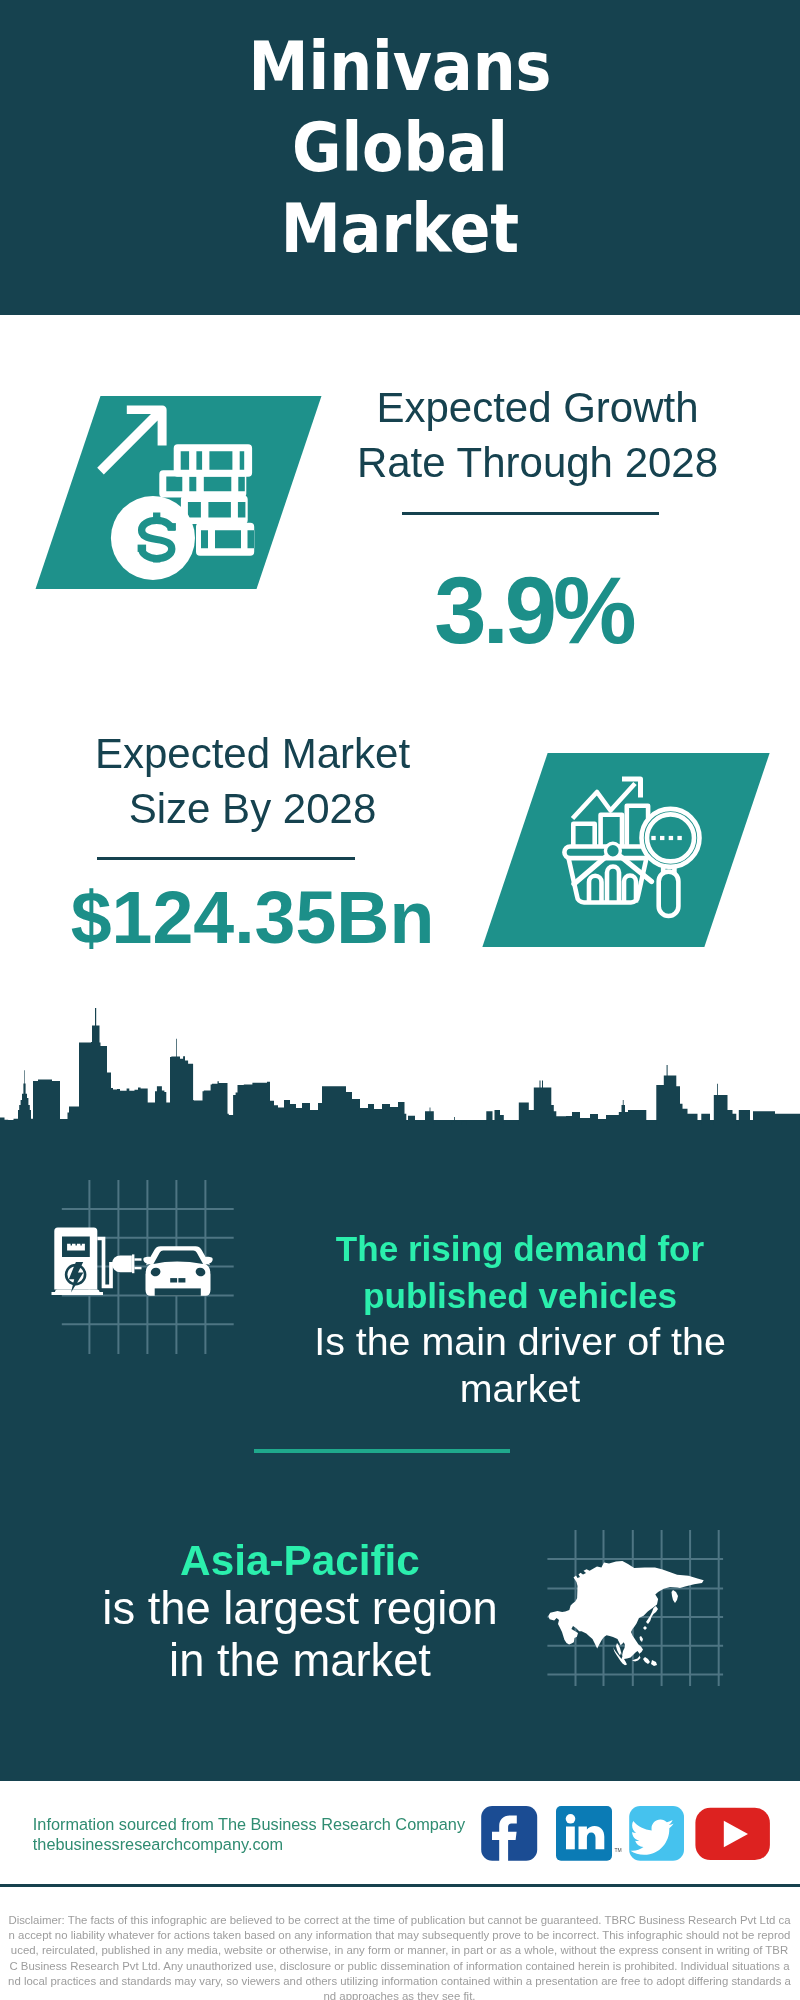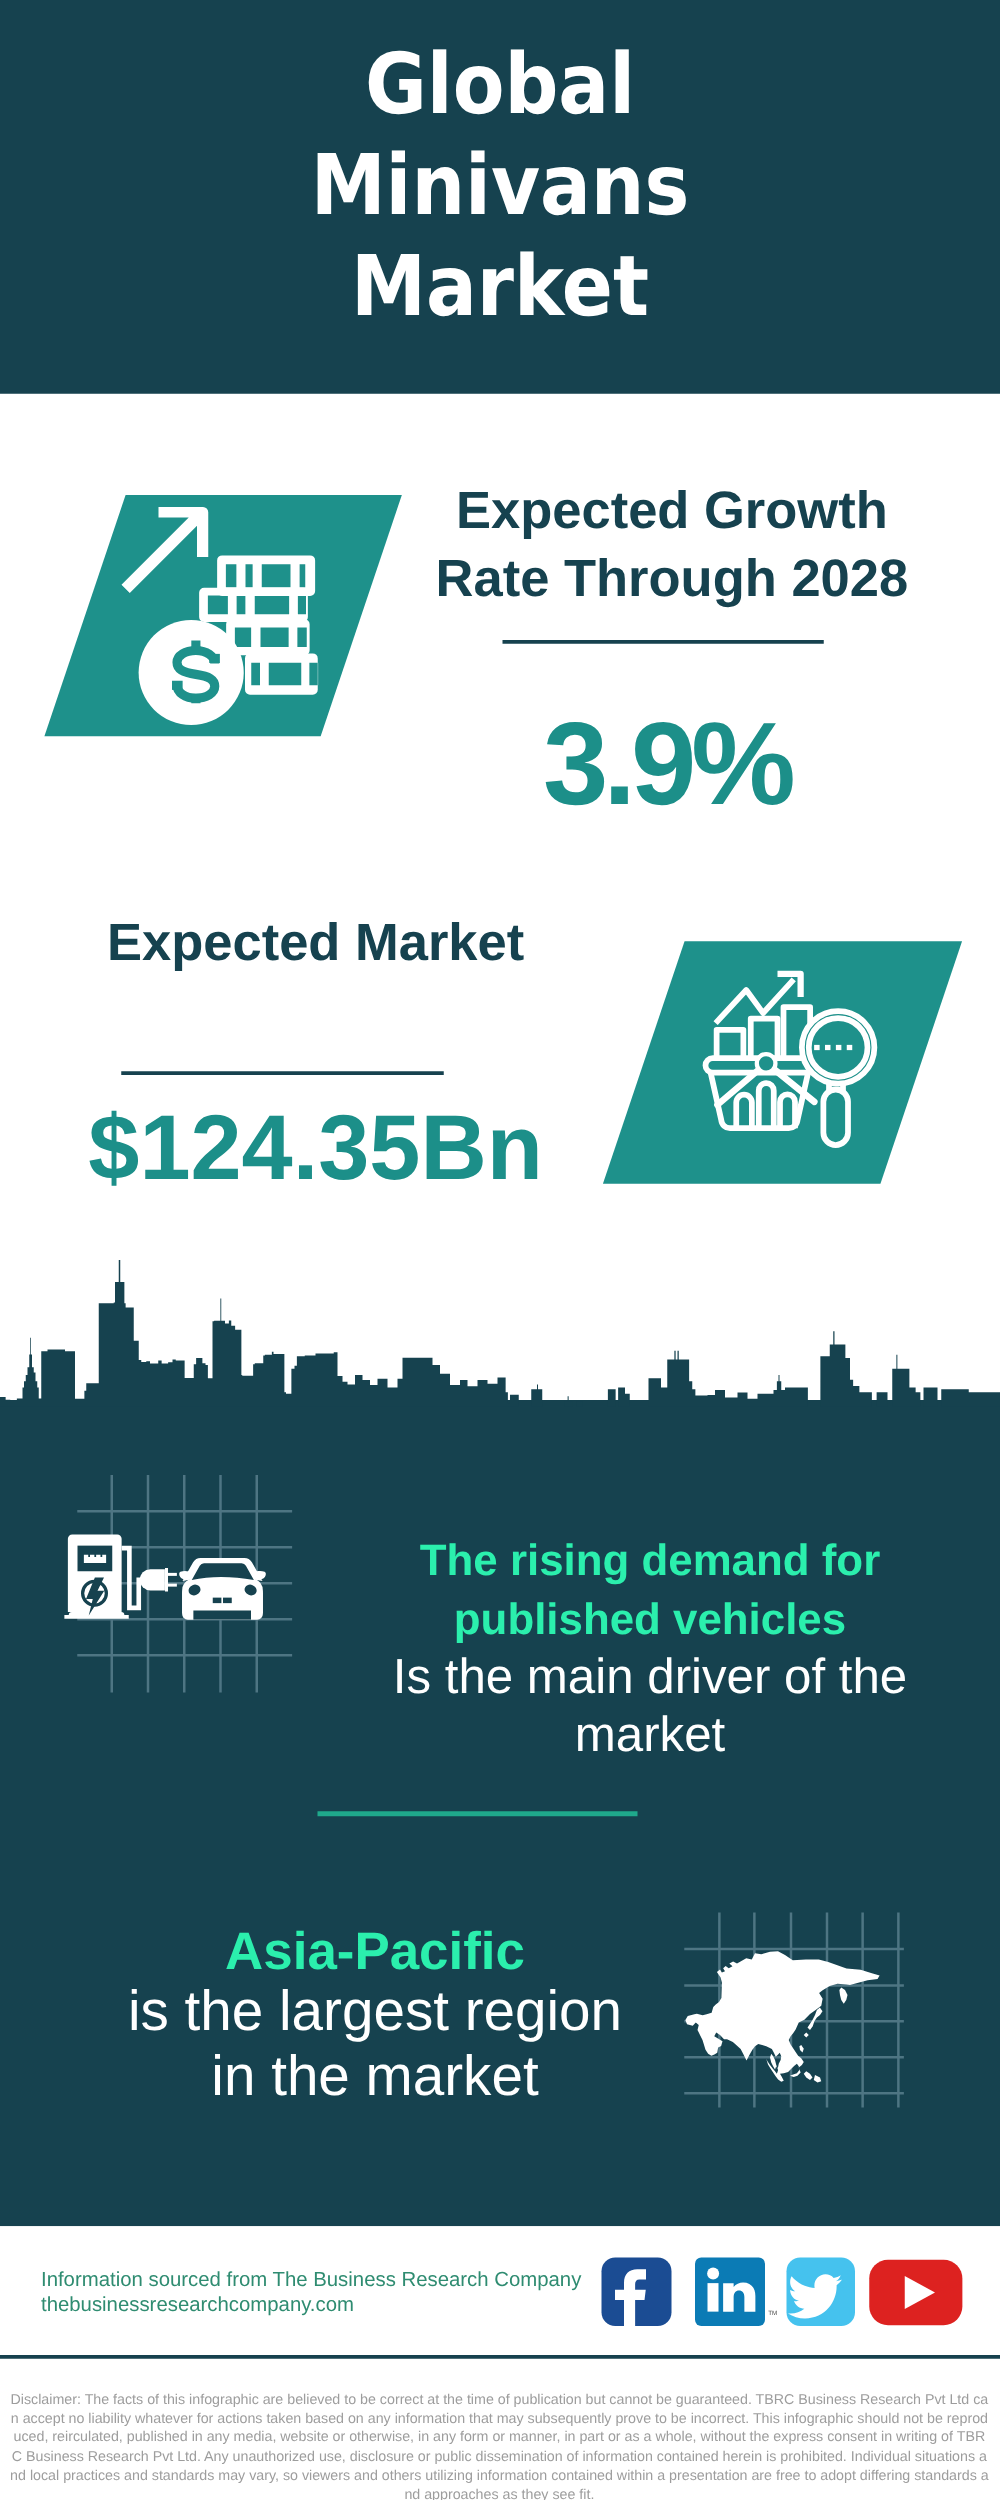--- a/index.html
+++ b/index.html
@@ -30,21 +30,21 @@
   .para-1 { left:68px; top:396px; width:221px; height:193px; }
   .para-2 { left:515px; top:753px; width:222px; height:194px; }
 
   .icon-box { position:absolute; }
   .icon-1 { left:95px; top:400px; width:180px; height:185px; }
   .icon-2 { left:555px; top:770px; width:160px; height:160px; }
 
   
   .stat-title {
     position:absolute; text-align:center; color:#16424F;
-    font-size:42px; font-weight:bold; line-height:55px;
+    font-size:42px; font-weight:normal; line-height:55px;
   }
   .stat-rule { position:absolute; height:3px; background:#16424F; }
   .stat-value {
     position:absolute; text-align:center; color:#1C8F89;
     font-size:94px; font-weight:bold; line-height:94px;
   }
 
   .s1-title { left:330px; top:380px; width:415px; }
   .s1-rule  { left:402px; top:512px; width:257px; }
   .s1-value { left:326px; top:564px; width:415px; letter-spacing:-4px;text-align:center; }
@@ -94,22 +94,22 @@
     margin-top:20px;
   }
 </style>
 </head>
 <body>
 
 <div class="page">
 
   <div class="header">
     <div class="header-title">
+      <div>Minivans</div>
       <div>Global</div>
-      <div>Minivans</div>
       <div>Market</div>
     </div>
   </div>
 
   <div class="para para-1"></div>
   <div class="icon-box icon-1">
     <svg viewBox="0 0 180 185" width="180" height="185">
       <g fill="#ffffff" fill-rule="evenodd">
         <path d="M31.8 5.6 H67.4 a4.2 4.2 0 0 1 4.2 4.2 V45.6 H62.6 V20.6 L8.8 74.4 L2.2 67.8 L56 14 H31.8 Z"></path>
         <path d="M82.7 44.3 H153.1 a4 4 0 0 1 4 4 V72.7 a4 4 0 0 1 -4 4 H82.7 a4 4 0 0 1 -4 -4 V48.3 a4 4 0 0 1 4 -4 Z M85.7 51.3 V69.7 H94.1 V51.3 Z M101.4 51.3 V69.7 H107.1 V51.3 Z M114.4 51.3 V69.7 H137.4 V51.3 Z M144.7 51.3 V69.7 H149.2 V51.3 Z"></path>
@@ -166,20 +166,21 @@
       <g fill="#ffffff">
         <rect x="96.3" y="65.9" width="4.4" height="4.2"></rect>
         <rect x="105" y="65.9" width="4.4" height="4.2"></rect>
         <rect x="113.7" y="65.9" width="4.4" height="4.2"></rect>
         <rect x="122.4" y="65.9" width="4.4" height="4.2"></rect>
       </g>
     </svg>
   </div>
   <div class="stat-title s2-title">
     <div>Expected Market</div>
+    <div>Size By 2028</div>
   </div>
   <div class="stat-rule s2-rule"></div>
   <div class="stat-value s2-value">$124.35Bn</div>
 
   <div class="darkbody"></div>
   <div class="skyline">
     <svg viewBox="0 1000 800 125" width="800" height="125" preserveAspectRatio="none">
       <path fill="#16424F" d="M0 1125 L0 1117.5 H4.5 V1119.7 H8.2 V1120.8 H13.5 V1118.7 H18 V1110 H19.2 V1105 H20.6 V1100 H22 V1098 V1093.7 H23.4 V1083.5 H24.2 V1070.2 H24.8 V1083.5 H25.6 V1093.7 H27 V1098 H28.4 V1100 V1105 H29.8 V1110 H31 V1118.7 H33 V1081 H38 V1079.5 H52 V1081 H60 V1119 H67.5 V1112.5 H69 V1106.5 H79 V1042.5 H91 V1042 H92 V1025.5 H95 V1008 H96.2 V1025.5 H99.5 V1042.5 H100.5 V1046 H107 V1072.5 H111 V1088 H113 V1089.5 H117 V1089 H120 V1090.7 H126.6 V1088.4 H129.3 V1090.7 H134.5 V1089.7 H138 V1087.6 H140.6 V1088.4 H147.7 V1102.4 H155 V1091.3 H156.9 V1086.3 H161.9 V1090.6 H164.4 V1091.9 H166.3 V1102.5 H170 V1057 H171.3 V1056.5 H176.3 V1038.8 H177 V1056.5 H180 V1058.8 H183.1 V1056.3 H185 V1060.6 H188.1 V1063.8 H193.1 V1100 H193.8 V1100.6 H202.5 V1091.3 H203.8 V1090.6 H210.6 V1084.4 H211.9 V1083.8 H217.5 V1081.3 H218.8 V1083.1 H227.5 V1113.8 H228.8 V1115 H233.1 V1095 H235.6 V1092.5 H237.5 V1085 H243.8 V1084.4 H252.4 V1082.8 H267 V1081.7 H270 V1100.8 H274 V1105.3 H278 V1107.6 H284 V1100 H290 V1104 H296 V1108 H302 V1103 H310 V1110 H318 V1103 H322 V1086.2 H346 V1092 H352 V1099 H360 V1108 H368 V1104 H374 V1109 H382 V1104 H390 V1107 H398 V1102 H404 H404.5 V1113.8 H406.3 V1122.5 H408 V1115.8 H415 V1125 H425 V1111.3 H429.6 V1107.5 H430.4 V1111.3 H433.8 V1125 H451.3 V1121.3 H454.1 V1117 H454.9 V1121.3 H458 V1125 H461.3 V1121.3 H466.3 V1125 H486.3 V1111.3 H492.5 V1125 H494.5 V1110 H500 V1115 H503.8 V1125 H518.8 V1102.5 H528.8 V1110 H533.8 V1087.5 H539.5 V1080.5 H540.5 V1087.5 H542 V1080.5 H543 V1087.5 H551.3 V1105 H553.8 V1111.3 H556.3 V1116.3 H560 H566 V1116 H572 V1112 H580 V1118 H590 V1114 H598 V1119 H606 V1115 H612 H618.8 V1112 H621.5 V1105 H622.8 V1100 H623.6 V1105 H625 V1112 H628 V1110 H646.3 V1125 H656.3 V1085 H663.8 V1075.5 H666.6 V1065 H667.6 V1075.5 H676.3 V1086.3 H680 V1103.8 H682.5 V1108.8 H687.5 V1113.8 H697.5 V1125 H701.3 V1113.8 H710 V1125 H713.8 V1095 H717.1 V1083.8 H717.9 V1095 H727.5 V1110 H732.5 V1113.8 H736.3 V1125 H738.8 V1110 H750 V1125 H753 V1111.3 H775 V1113.8 H800 V1125 Z"></path>
     </svg>
   </div>

